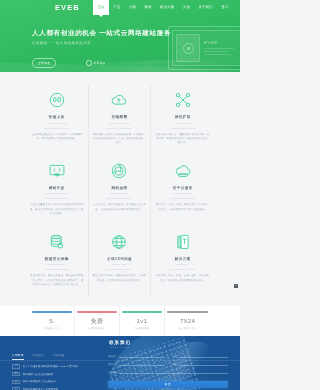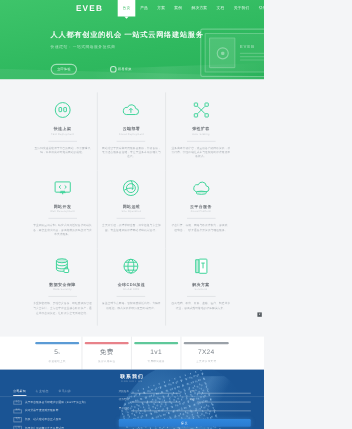--- a/index.html
+++ b/index.html
@@ -8,21 +8,20 @@
     font-family:"Liberation Sans","DejaVu Sans",sans-serif;
     background:#f4f5f7;
   }
   .page{width:240px;height:390px;position:relative;overflow:hidden;}
 
   
   .hero{
     position:relative;height:72px;width:284px;
     background:linear-gradient(170deg,#3ec46a 0%,#2fb95f 55%,#27b058 100%);
     overflow:hidden;
-    padding-left:14px;
   }
   .hero .wave{
     position:absolute;left:0;bottom:0;width:240px;height:16px;
     background:linear-gradient(100deg,rgba(255,255,255,0) 35%,rgba(255,255,255,.10) 62%,rgba(255,255,255,0) 100%);
     clip-path:polygon(0 62%,100% 8%,100% 100%,0 100%);
   }
   .hero .wave2{
     position:absolute;left:0;bottom:0;width:240px;height:12px;
     background:rgba(255,255,255,.07);
     clip-path:polygon(0 20%,100% 78%,100% 100%,0 100%);

